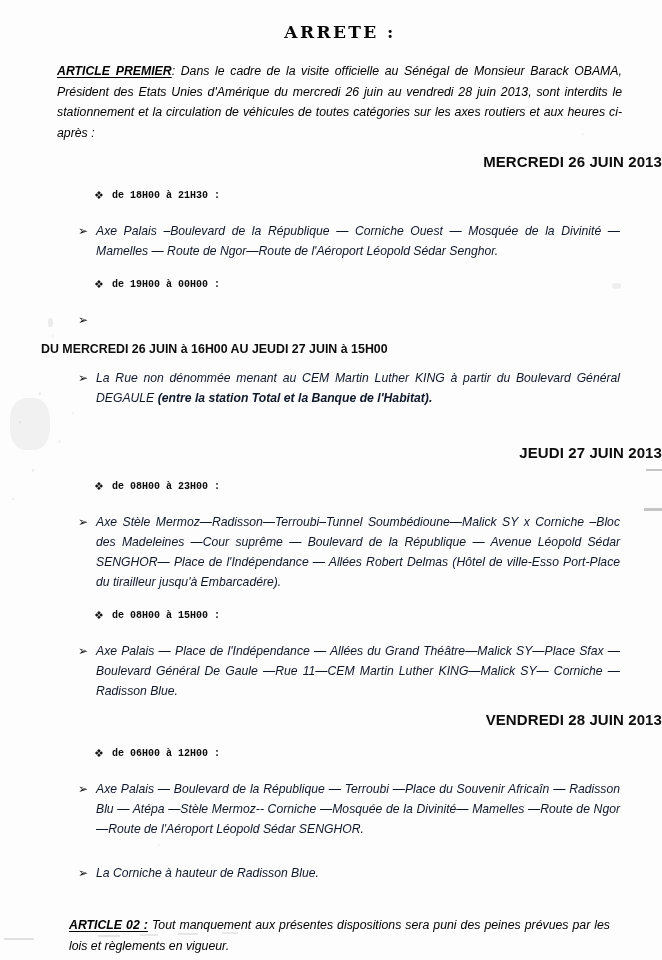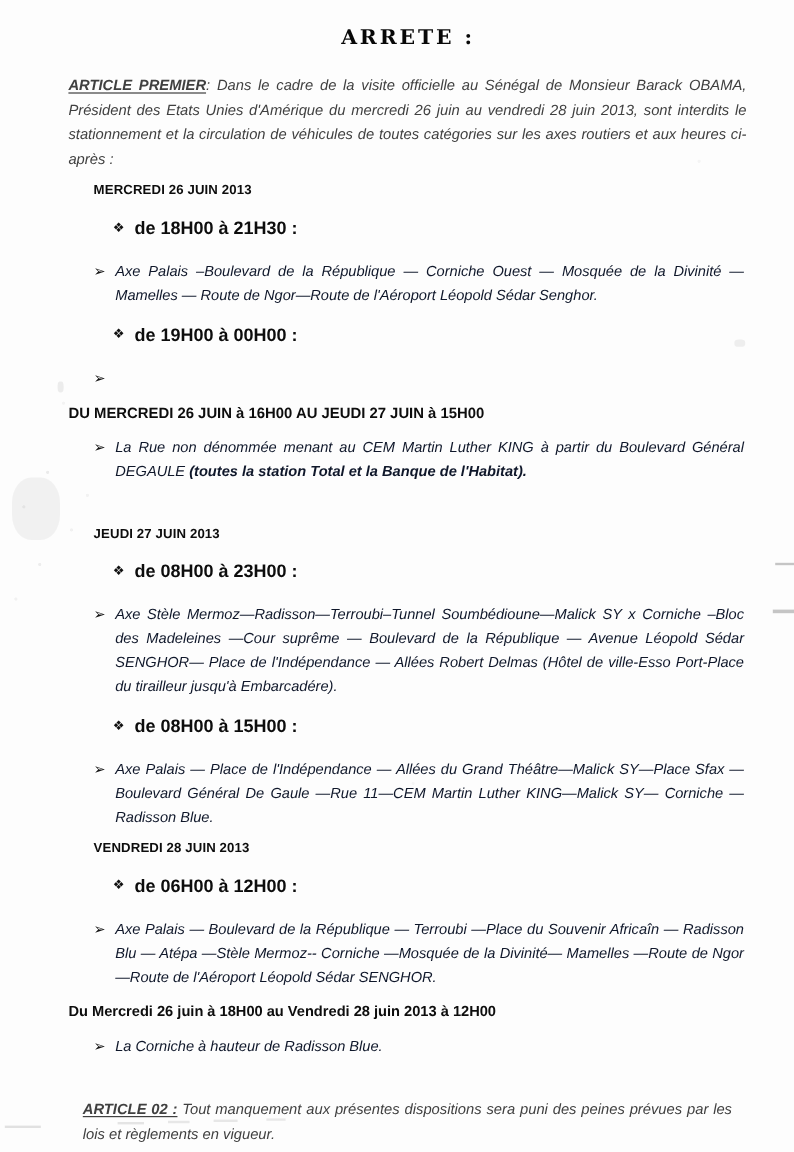--- a/index.html
+++ b/index.html
@@ -73,51 +73,52 @@
     padding-left: 18px;
     color: #080808;
   }
 
   
   .para {
     font-style: italic;
     font-size: 12.3px;
     line-height: 20.5px;
     text-align: justify;
-    color: #404040;
+    color: #000000;
     margin: 0;
   }
 
   .lead {
     margin: 11px 0 0 0;
     padding: 0 40px 0 57px;
   }
   .lead .art-label {
     font-weight: 700;
     font-style: italic;
     text-decoration: underline;
     text-underline-offset: 2px;
   }
 
   
   .day-heading {
     font-style: normal;
     font-weight: 700;
-    font-size: 11px;
+    font-size: 15px;
     letter-spacing: .1px;
     color: #0d0d0d;
-    padding-left: 78px;
-    margin: 0;
+    padding-left: 41px;
+    margin: 0;
+    text-align: right;
   }
   .range-heading {
     font-style: normal;
     font-weight: 700;
     font-size: 12.4px;
     color: #0d0d0d;
-    padding-left: 57px;
+    padding-left: 41px;
     margin: 0;
   }
   .range-heading.mixed { font-size: 12.2px; }
 
   
   .time-row {
     display: flex;
     align-items: flex-start;
     padding-left: 94px;
     margin: 0;
@@ -125,23 +126,24 @@
   .time-row .mark {
     width: 18px;
     flex: 0 0 18px;
     font-size: 11px;
     line-height: 19px;
     color: #111;
   }
   .time-row .time-text {
     font-weight: 700;
     font-style: normal;
-    font-size: 15px;
+    font-size: 10px;
     line-height: 19px;
     color: #0d0d0d;
+    font-family: Liberation Mono, monospace;
   }
 
   
   .route-row {
     display: flex;
     align-items: flex-start;
     padding-left: 78px;
     padding-right: 42px;
     margin: 0;
   }
@@ -231,21 +233,21 @@
     </div>
 
     <div class="sp-12"></div>
 
     <div class="range-heading">DU MERCREDI 26 JUIN à 16H00 AU JEUDI 27 JUIN à 15H00</div>
 
     <div class="sp-12"></div>
 
     <div class="route-row">
       <span class="mark">➢</span>
-      <span class="route-text"><span>La Rue non dénommée menant au CEM Martin Luther KING à partir du Boulevard Général DEGAULE </span><b>(toutes la station Total et la Banque de l'Habitat).</b></span>
+      <span class="route-text"><span>La Rue non dénommée menant au CEM Martin Luther KING à partir du Boulevard Général DEGAULE </span><b>(entre la station Total et la Banque de l'Habitat).</b></span>
     </div>
 
     <div class="sp-26"></div>
     <div class="sp-10"></div>
 
     <div class="day-heading">JEUDI 27 JUIN 2013</div>
 
     <div class="sp-16"></div>
 
     <div class="time-row">
@@ -287,21 +289,20 @@
 
     <div class="sp-16"></div>
 
     <div class="route-row">
       <span class="mark">➢</span>
       <span class="route-text">Axe Palais — Boulevard de la République — Terroubi —Place du Souvenir Africaîn — Radisson Blu — Atépa —Stèle Mermoz-- Corniche —Mosquée de la Divinité— Mamelles —Route de Ngor—Route de l'Aéroport Léopold Sédar SENGHOR.</span>
     </div>
 
     <div class="sp-12"></div>
 
-    <div class="range-heading mixed">Du Mercredi 26 juin à 18H00 au Vendredi 28 juin 2013 à 12H00</div>
 
     <div class="sp-12"></div>
 
     <div class="route-row">
       <span class="mark">➢</span>
       <span class="route-text nojust">La Corniche à hauteur de Radisson Blue.</span>
     </div>
 
     <div class="sp-20"></div>
 

